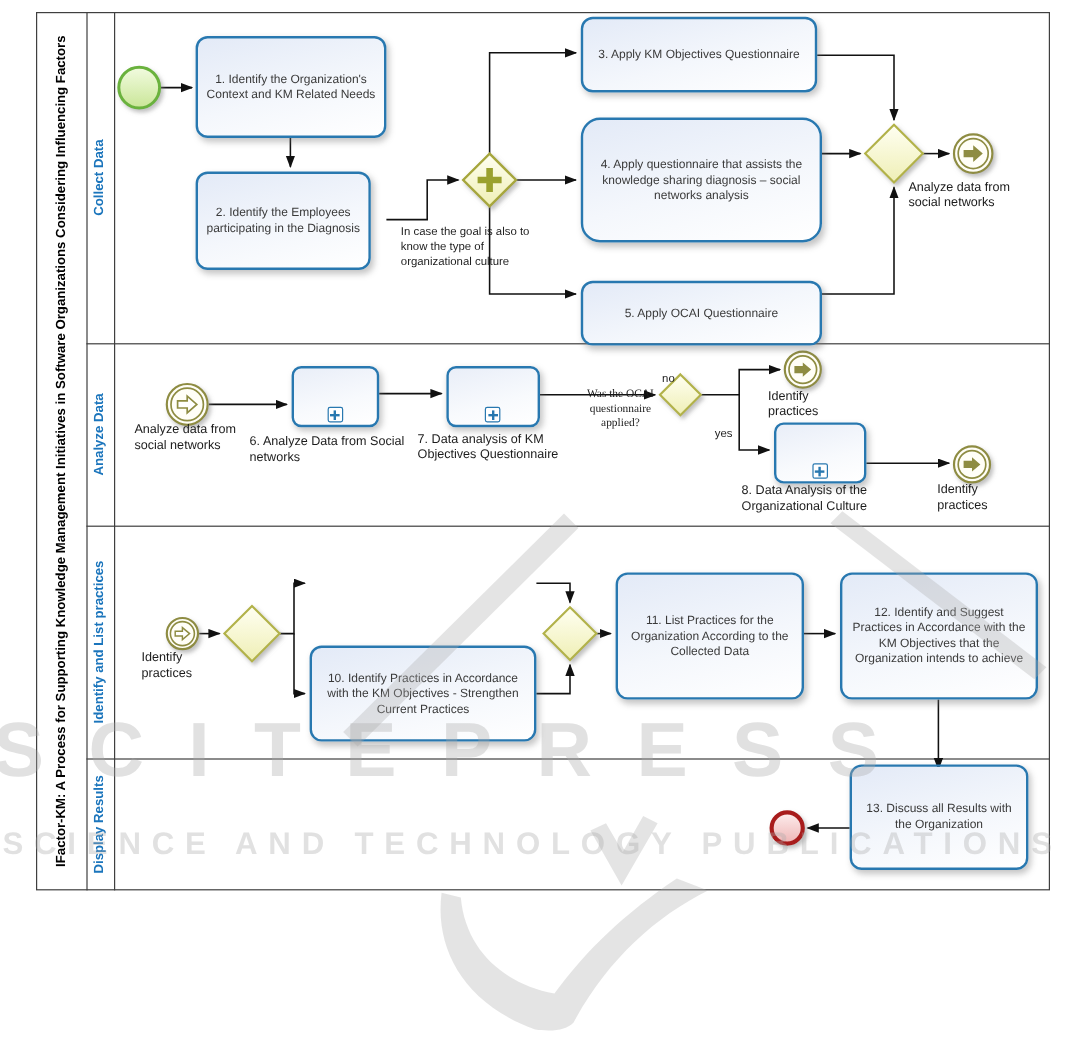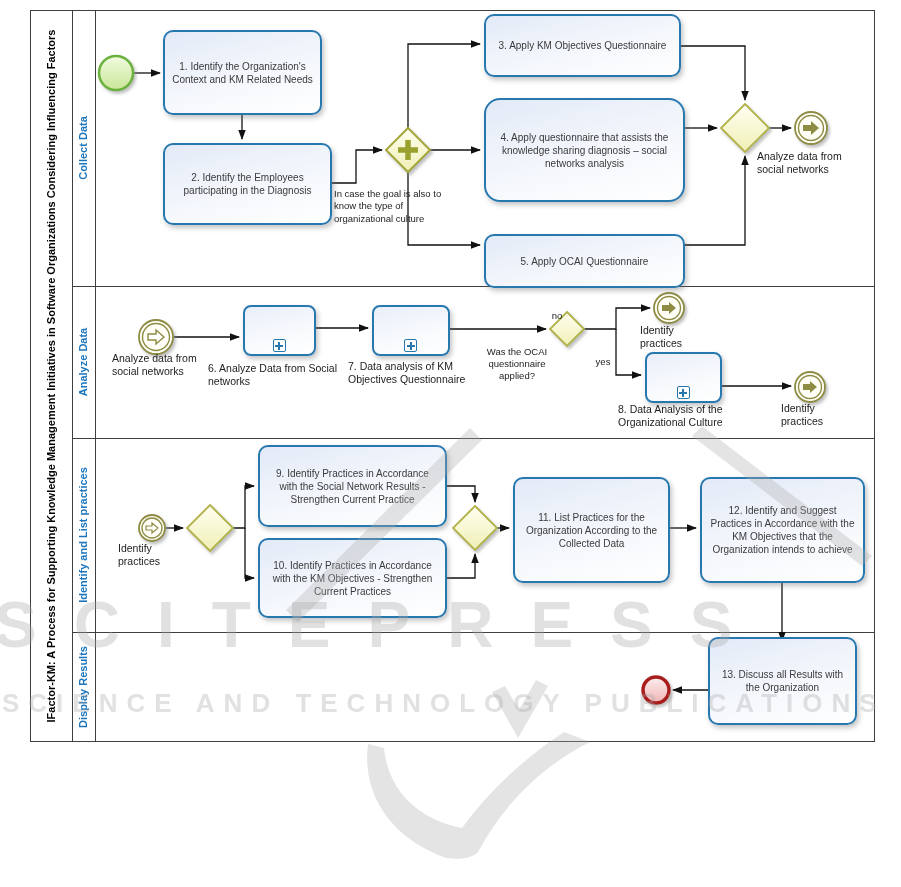--- a/index.html
+++ b/index.html
@@ -164,25 +164,24 @@
       <circle cx="152" cy="528" r="13" fill="#fffef7" stroke="#8e8c42" stroke-width="1.8"></circle>
       <circle cx="152" cy="528" r="10" fill="none" stroke="#8e8c42" stroke-width="1.3"></circle>
       <path d="M146,526 L152,526 L152,523 L158,528 L152,533 L152,530 L146,530 Z" fill="#fff" stroke="#8e8c42" stroke-width="1.2"></path>
     </g>
     <g filter="url(#ds)">
       <circle cx="656" cy="690" r="13" fill="url(#endg)" stroke="#a81f1f" stroke-width="3.5"></circle>
     </g>
   </svg>
 
   <div class="task" style="left:163px;top:30px;width:159px;height:85px;">1. Identify the Organization's Context and KM Related Needs</div>
-  <div class="task" style="left:163px;top:143px;width:169px;height:82px;">2. Identify the Employees participating in the Diagnosis</div>
+  <div class="task" style="left:163px;top:143px;width:146px;height:82px;">2. Identify the Employees participating in the Diagnosis</div>
   <div class="task" style="left:484px;top:14px;width:197px;height:63px;">3. Apply KM Objectives Questionnaire</div>
   <div class="task" style="left:484px;top:98px;width:201px;height:104px;border-radius:16px;">4. Apply questionnaire that assists the knowledge sharing diagnosis – social networks analysis</div>
   <div class="task" style="left:484px;top:218px;width:201px;height:54px;margin-top:16px;">5. Apply OCAI Questionnaire</div>
-  <div class="task" style="left:258px;top:445px;width:189px;height:82px;">9. Identify Practices in Accordance with the Social Network Results - Strengthen Current Practice</div>
   <div class="task" style="left:258px;top:538px;width:189px;height:80px;">10. Identify Practices in Accordance with the KM Objectives - Strengthen Current Practices</div>
   <div class="task" style="left:513px;top:477px;width:157px;height:106px;">11. List Practices for the Organization According to the Collected Data</div>
   <div class="task" style="left:700px;top:477px;width:165px;height:106px;">12. Identify and Suggest Practices in Accordance with the KM Objectives that the Organization intends to achieve</div>
   <div class="task" style="left:708px;top:637px;width:149px;height:88px;">13. Discuss all Results with the Organization</div>
 
   <div class="sub" style="left:243px;top:305px;width:73px;height:51px;">
     <span class="plusbox"></span>
   </div>
   <div class="sub" style="left:372px;top:305px;width:78px;height:51px;">
     <span class="plusbox"></span>
@@ -194,21 +193,21 @@
   <div class="lbl" style="left:208px;top:362px;width:144px;">6. Analyze Data from Social networks</div>
   <div class="lbl" style="left:348px;top:360px;width:128px;">7. Data analysis of KM Objectives Questionnaire</div>
   <div class="lbl" style="left:618px;top:403px;width:140px;">8. Data Analysis of the Organizational Culture</div>
 
   <div class="lbl" style="left:757px;top:150px;width:112px;">Analyze data from social networks</div>
   <div class="lbl" style="left:112px;top:352px;width:88px;">Analyze data from social networks</div>
   <div class="lbl" style="left:640px;top:324px;width:58px;">Identify practices</div>
   <div class="lbl" style="left:781px;top:402px;width:60px;">Identify practices</div>
   <div class="lbl" style="left:118px;top:542px;width:70px;">Identify practices</div>
 
-  <div class="lbl-sm" style="left:486px;top:346px;width:62px;">Was the OCAI questionnaire applied?</div>
+  <div class="lbl-sm" style="left:486px;top:324px;width:62px;font-family:Liberation Serif, serif;">Was the OCAI questionnaire applied?</div>
   <div class="lbl-sm" style="left:547px;top:310px;width:20px;">no</div>
   <div class="lbl-sm" style="left:590px;top:356px;width:26px;">yes</div>
   <div class="annot" style="left:334px;top:188px;width:110px;">In case the goal is also to know the type of organizational culture</div>
 
   <div class="watermark">
     <div class="wm-brand">SCITEPRESS</div>
     <div class="wm-tagline">SCIENCE AND TECHNOLOGY PUBLICATIONS</div>
     <svg width="901" height="887" viewBox="0 0 901 887">
       <g fill="rgba(172,172,172,0.32)">
         <path d="M298,622 L286,610 L470,428 L482,440 Z"></path>

